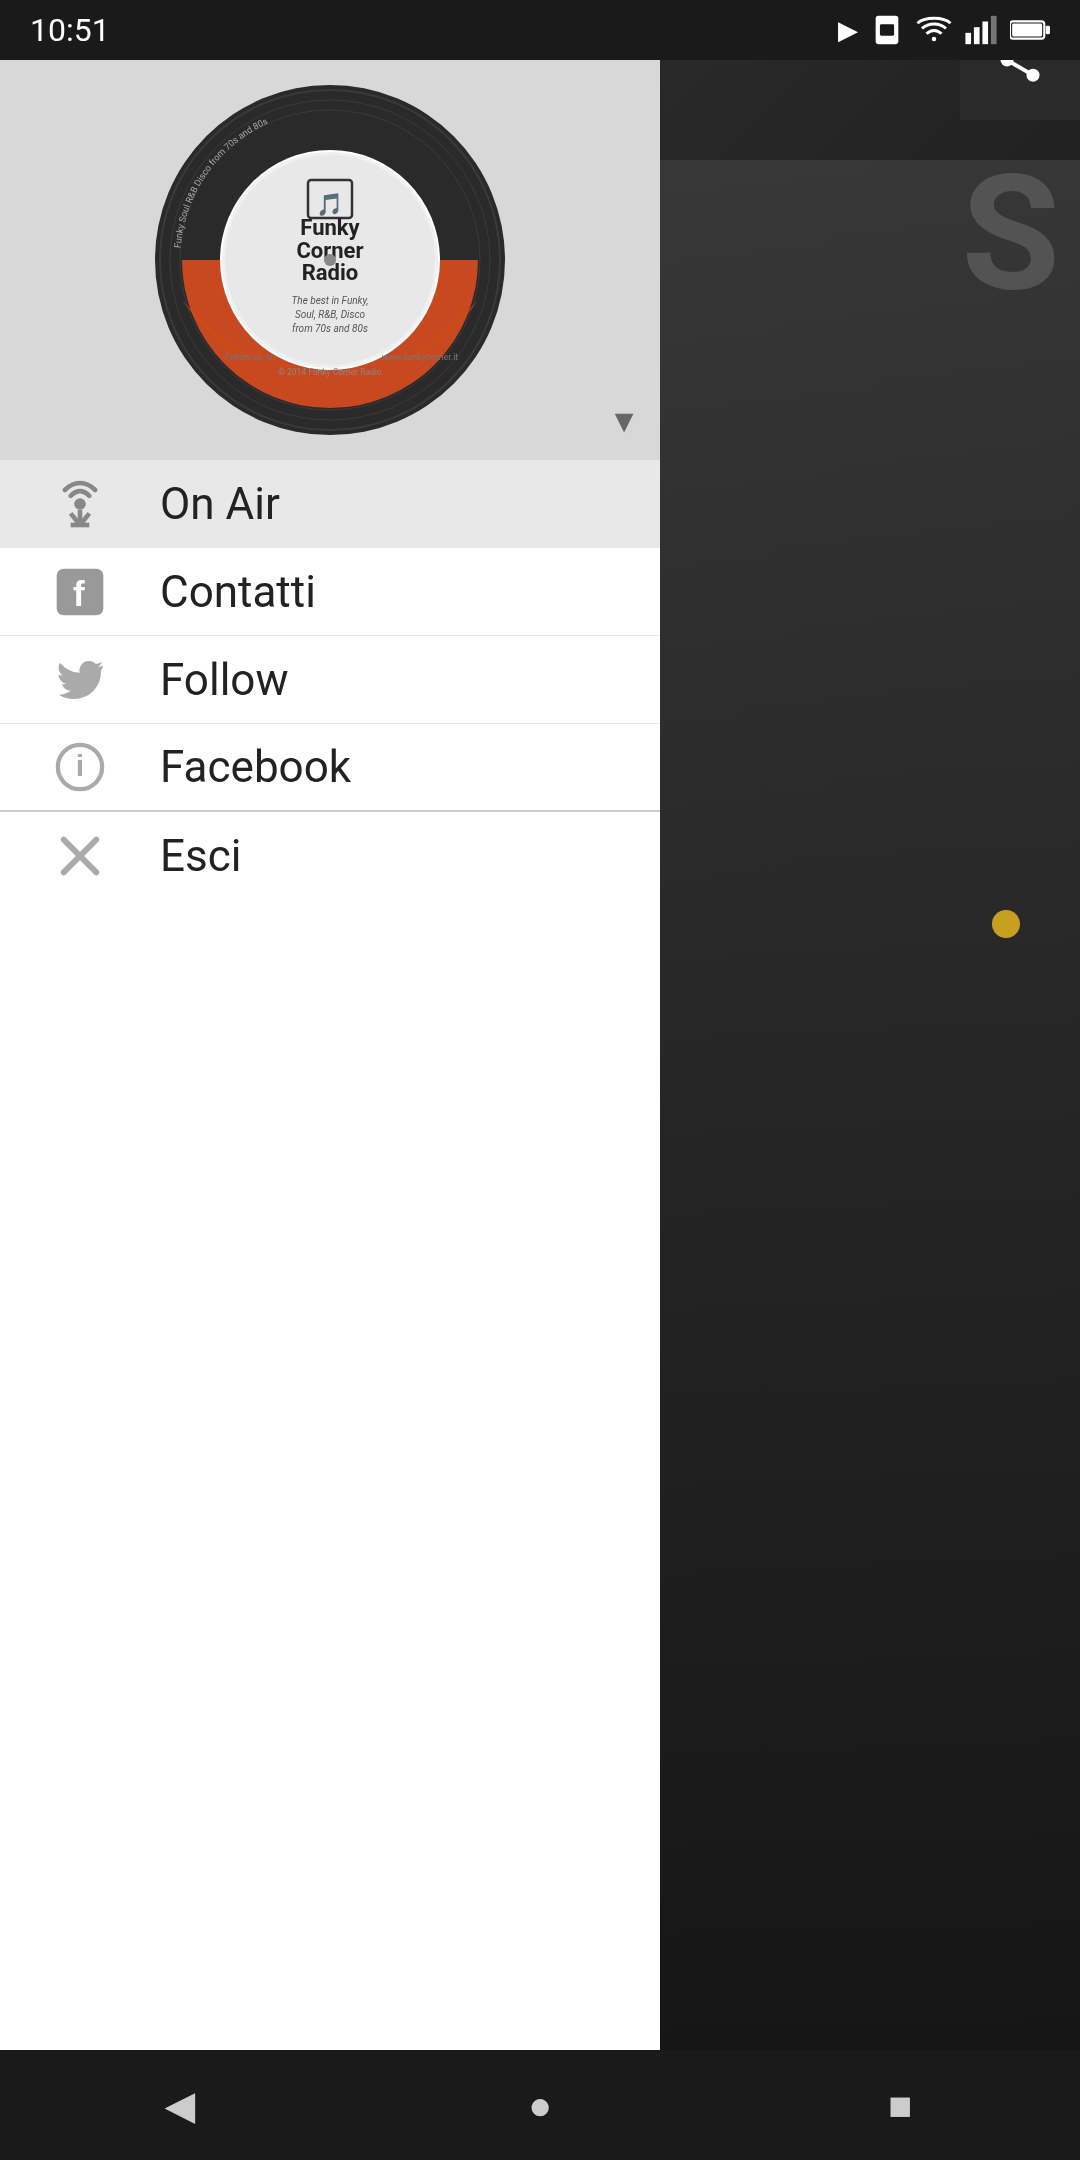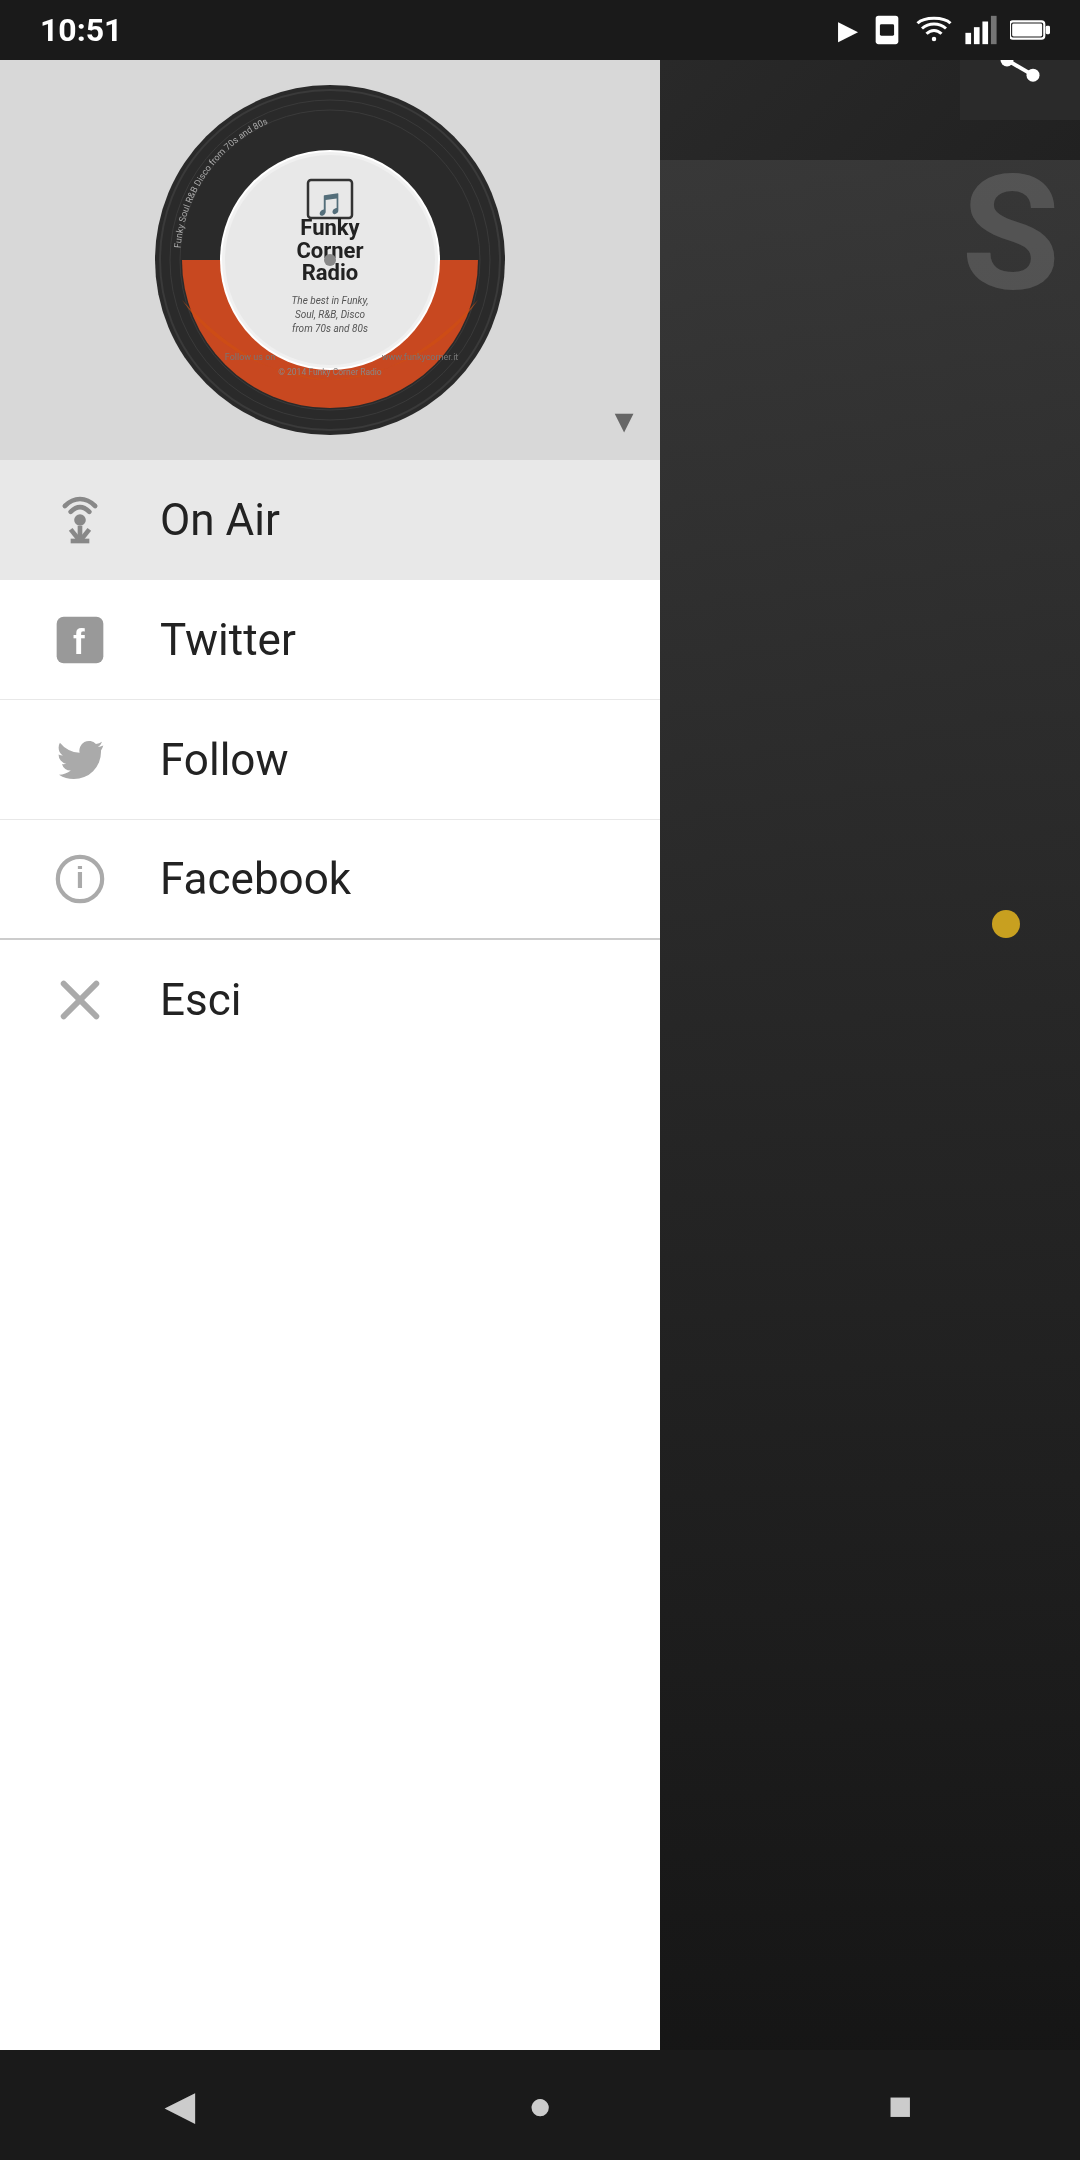--- a/index.html
+++ b/index.html
@@ -23,22 +23,21 @@
       display: flex;
       align-items: center;
       justify-content: space-between;
       padding: 0 30px;
       z-index: 100;
     }
 
     .status-time {
       color: white;
       font-size: 32px;
-      font-weight: bold;
-      margin-left: 10px;
+      font-weight: normal;
     }
 
     .status-icons {
       display: flex;
       align-items: center;
       gap: 12px;
     }
 
     .status-icon {
       color: white;
@@ -128,21 +127,21 @@
     .menu-list {
       flex: 1;
       display: flex;
       flex-direction: column;
     }
 
     .menu-item {
       display: flex;
       align-items: center;
       padding: 0 40px;
-      height: 120px;
+      height: 88px;
       border-bottom: 1px solid #e8e8e8;
       cursor: pointer;
       background: #fff;
       transition: background 0.1s;
     }
 
     .menu-item.active {
       background: #e8e8e8;
     }
 
@@ -320,21 +319,21 @@
     </div>
 
 
     <div class="menu-item">
       <div class="menu-item-icon">
         <svg viewBox="0 0 24 24" width="56" height="56">
           <rect x="2" y="2" width="20" height="20" rx="3" fill="#999"></rect>
           <text x="9" y="18" font-size="15" font-weight="bold" fill="white" font-family="Arial">f</text>
         </svg>
       </div>
-      <span class="menu-item-label">Twitter</span>
+      <span class="menu-item-label">Contatti</span>
     </div>
 
     <div class="menu-item">
       <div class="menu-item-icon">
         <svg viewBox="0 0 24 24" width="56" height="56">
           <path d="M22 5.8a8.5 8.5 0 0 1-2.36.64 4.13 4.13 0 0 0 1.81-2.27 8.21 8.21 0 0 1-2.61 1 4.1 4.1 0 0 0-7 3.74 11.64 11.64 0 0 1-8.45-4.29 4.16 4.16 0 0 0-.55 2.07 4.09 4.09 0 0 0 1.82 3.41 4.05 4.05 0 0 1-1.86-.51v.05a4.1 4.1 0 0 0 3.3 4 4.1 4.1 0 0 1-1.86.07 4.1 4.1 0 0 0 3.83 2.84A8.22 8.22 0 0 1 3 18.34a11.57 11.57 0 0 0 6.29 1.85A11.59 11.59 0 0 0 21 8.45v-.53A8.43 8.43 0 0 0 22 5.8z" fill="#aaa"></path>
         </svg>
       </div>
       <span class="menu-item-label">Follow</span>
     </div>

